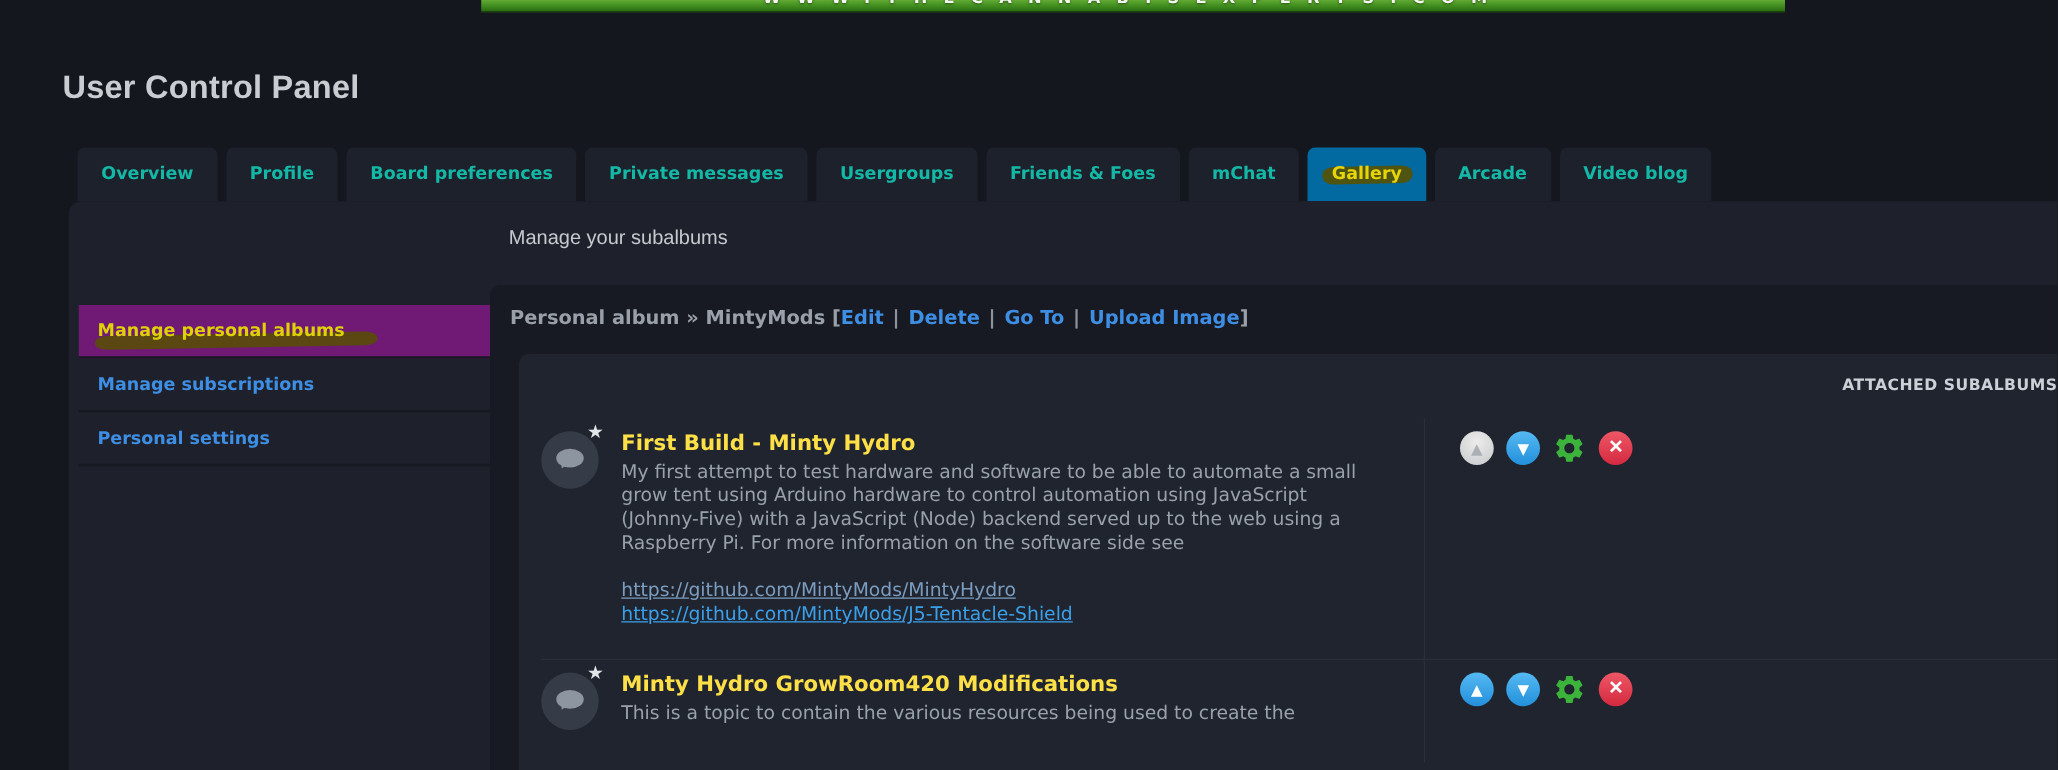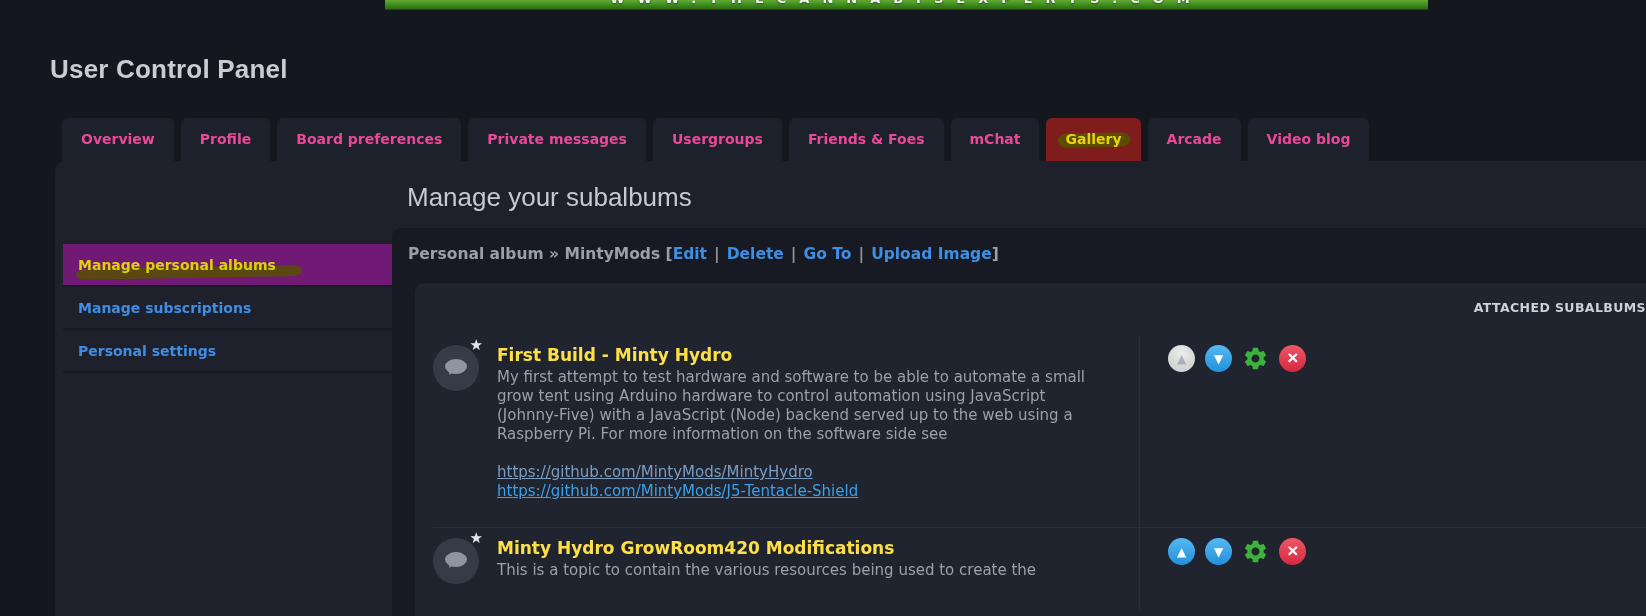--- a/index.html
+++ b/index.html
@@ -37,24 +37,24 @@
   
   .tabs {
     position:absolute; left:62px; top:118px;
     display:flex; gap:7px; height:43px;
   }
   .tab {
     position:relative;
     background:#1d212b;
     border-radius:6px 6px 0 0;
     padding:0 19px; line-height:43px;
-    font-size:14px; font-weight:bold; color:#ec4899;
+    font-size:14px; font-weight:bold; color:#14b8a6;
     text-decoration:none; white-space:nowrap; cursor:pointer;
   }
-  .tab.active { background:#7f1d1d; color:#e8d40a; }
+  .tab.active { background:#0369a1; color:#e8d40a; }
   .tab .swipe {
     position:absolute; left:12px; right:10px; top:15px; height:14px;
     background:#585200; border-radius:9px/6px;
     transform:rotate(-1.2deg); opacity:.9;
   }
   .tab .tab-label { position:relative; }
 
   
   .outer-panel {
     position:absolute; left:55px; top:161px; right:0; bottom:-10px;
@@ -78,21 +78,21 @@
     position:absolute; left:13px; top:23px; width:226px; height:11px;
     background:#565000; border-radius:10px/5px;
     transform:rotate(-1deg); opacity:.85;
   }
   .sidebar .side-label { position:relative; }
 
   
   .content-title {
     position:absolute; left:352px; top:21px;
     font-family:"Liberation Sans", sans-serif;
-    font-size:26px; color:#c6cacf; font-weight:normal;
+    font-size:16px; color:#c6cacf; font-weight:normal;
   }
   .content-panel {
     position:absolute; left:337px; top:67px; right:0; bottom:0;
     background:#171a22; border-radius:9px 0 0 0;
   }
   .breadcrumb {
     padding:17px 17px 0 16px;
     font-size:15.5px; font-weight:bold; color:#99a0a9;
     white-space:nowrap;
   }

